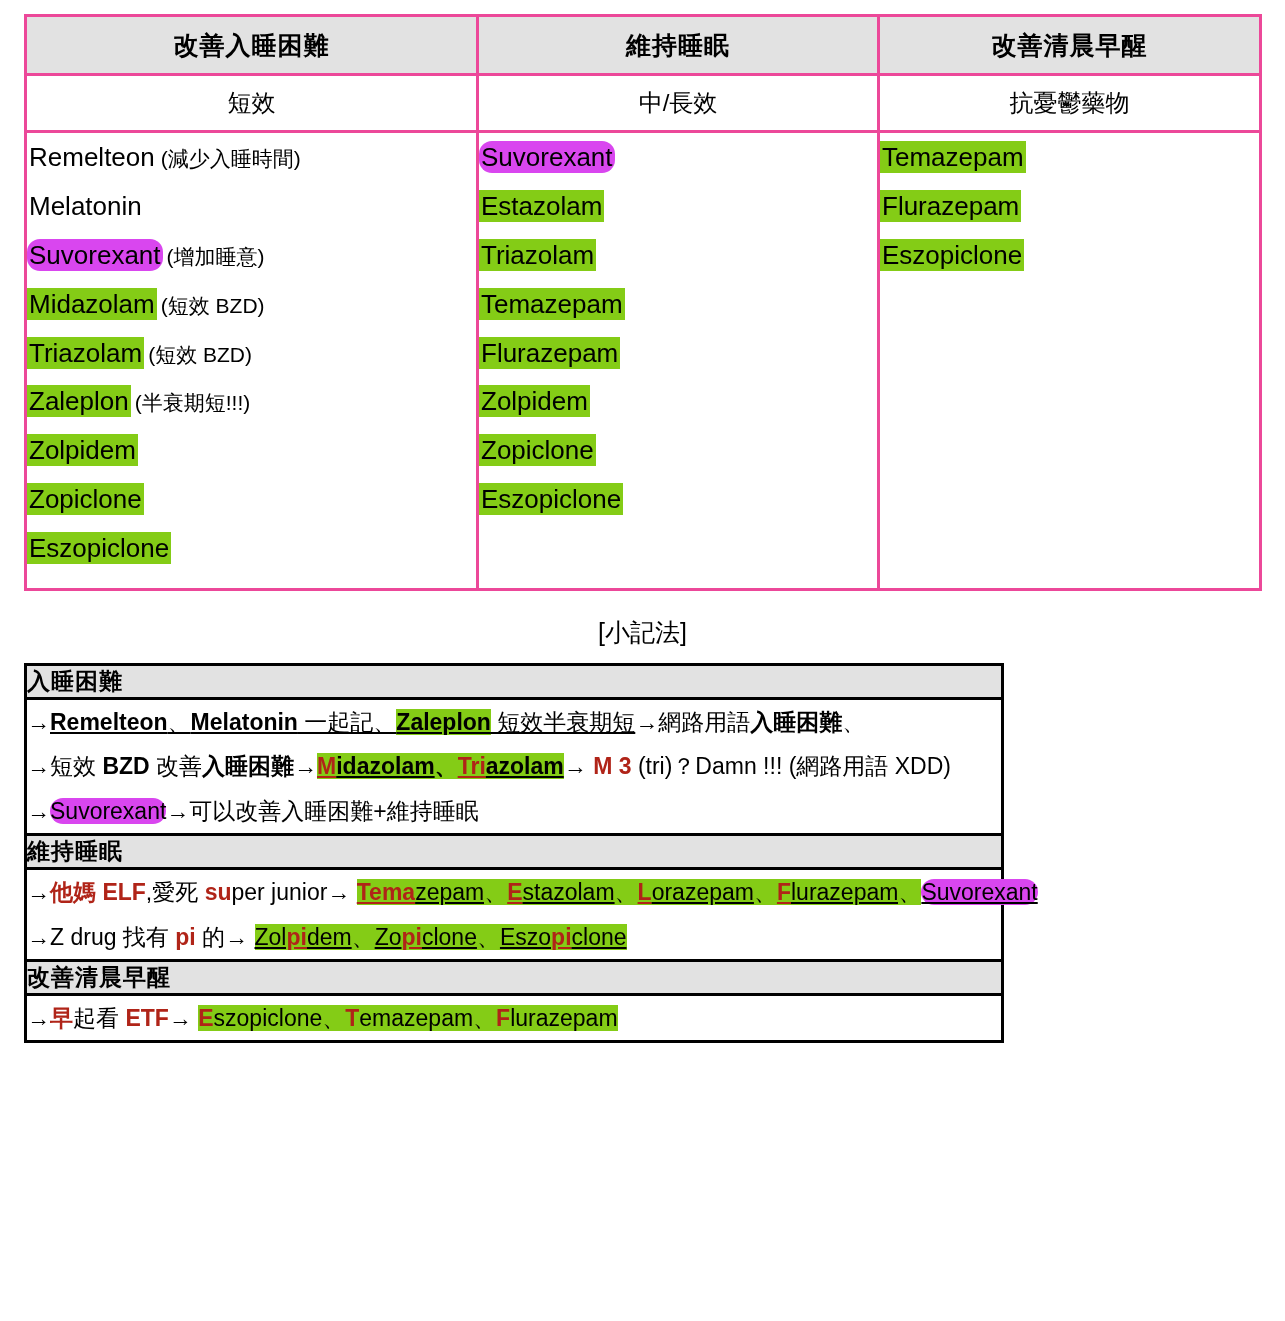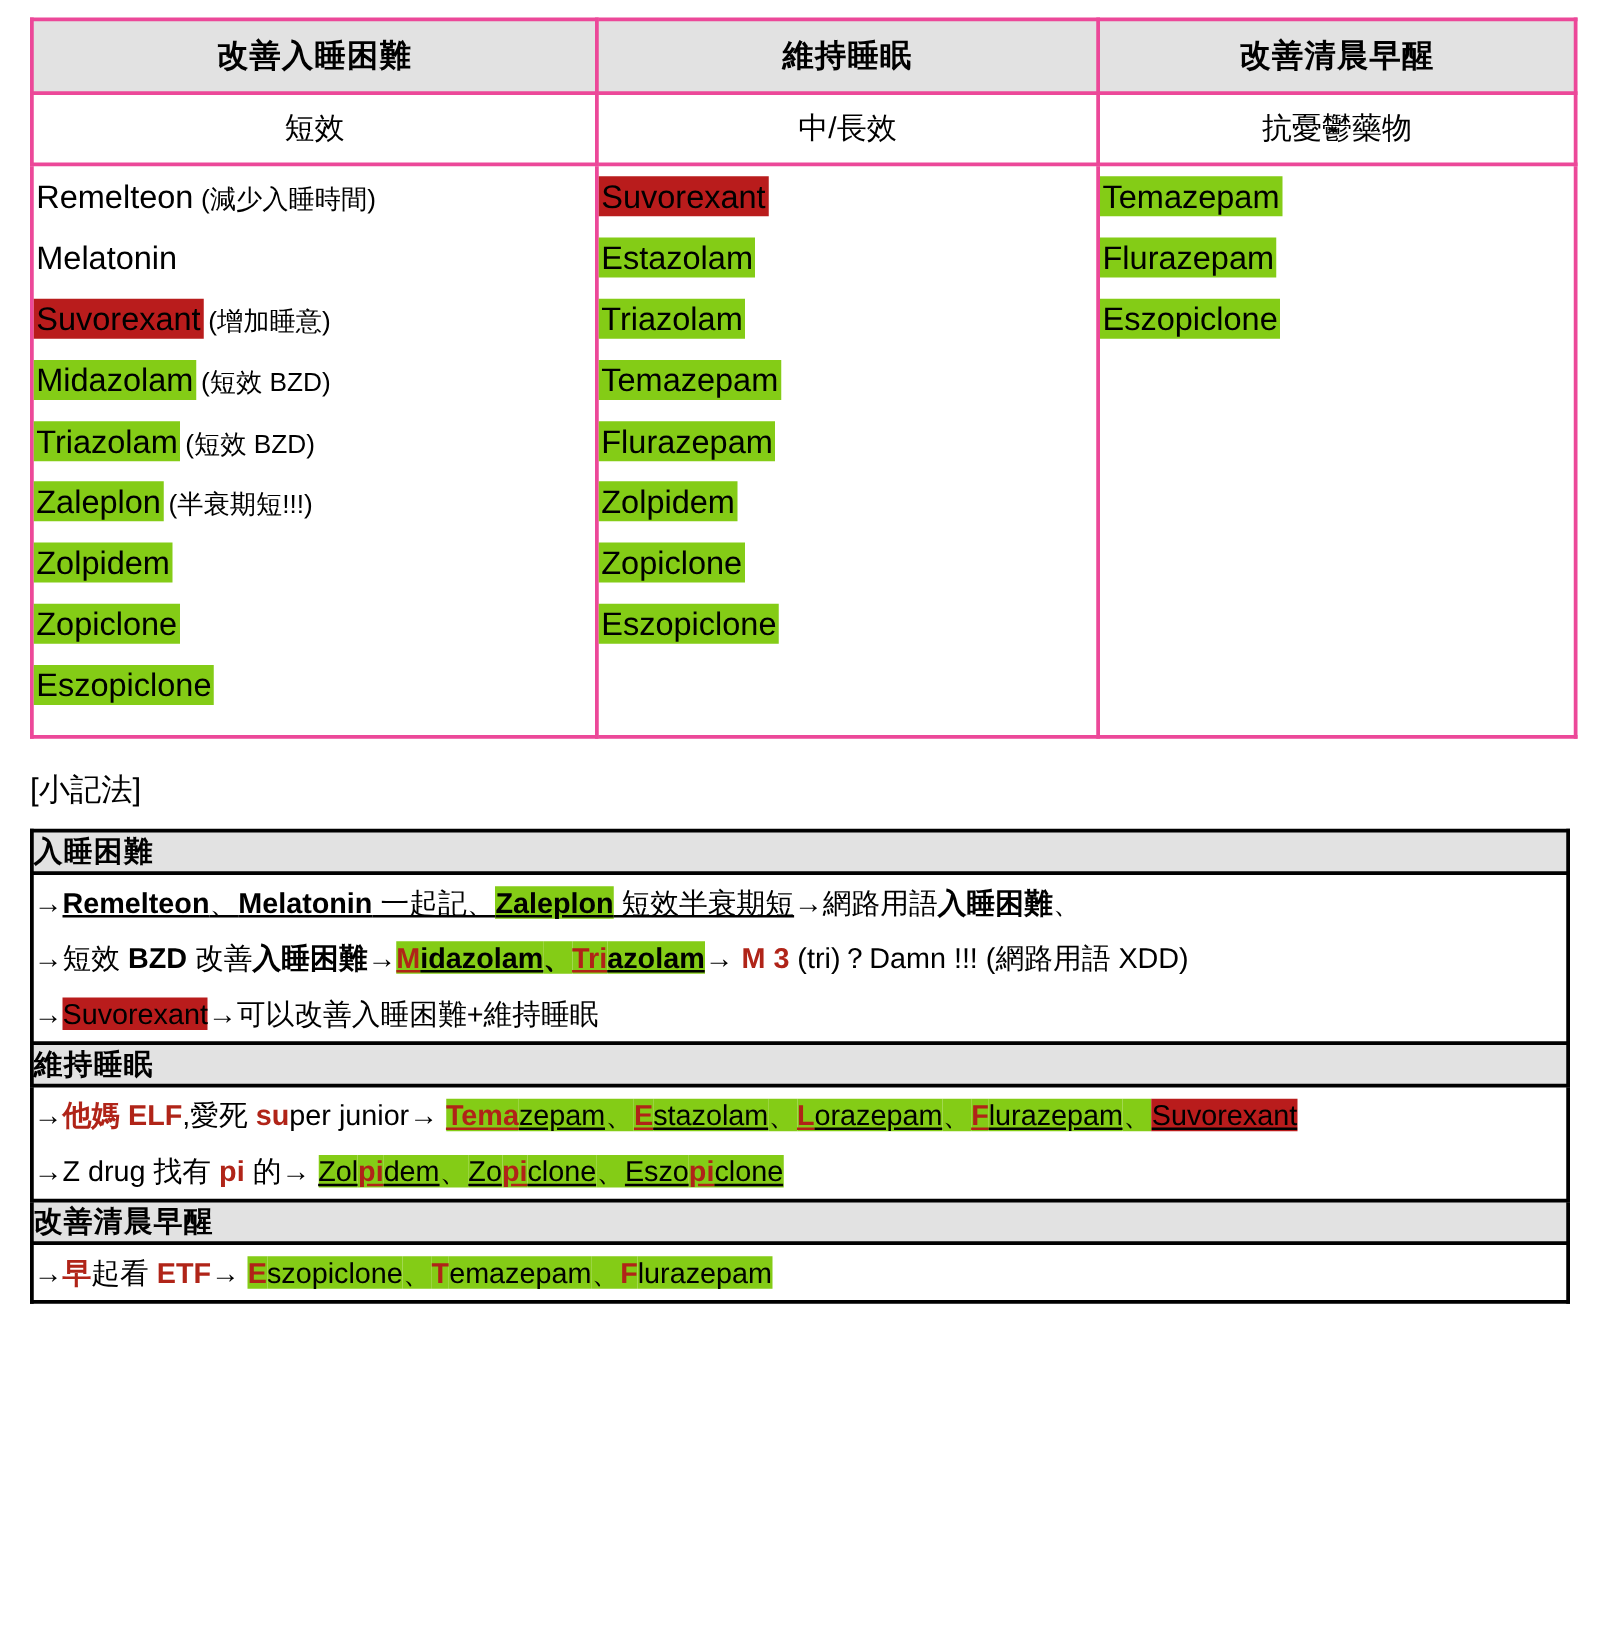--- a/index.html
+++ b/index.html
@@ -72,35 +72,36 @@
     white-space: nowrap;
   }
   .drug-name { padding: 1px 2px; }
   .drug-note {
     font-size: 21px;
     padding-left: 4px;
   }
 
   
   .hl-none   { background: transparent; }
-  .hl-purple { background: #b91c1c; }
+  .hl-purple { background: #d946ef; border-radius: 13px; }
   .hl-green  { background: #84cc16; }
   .hl-yellow { background: #84cc16; }
 
   
   .mnemonic-label {
     font-size: 25px;
     margin: 26px 0 16px 0;
     line-height: 1.2;
+    text-align: center;
   }
 
   
   table.mnemonic-table {
     border-collapse: collapse;
-    width: 1232px;
+    width: 980px;
     table-layout: fixed;
     border: 3px solid #000;
   }
   table.mnemonic-table td {
     border: 3px solid #000;
     padding: 0;
   }
   .mn-head {
     background: #e2e2e2;
     font-size: 23px;

